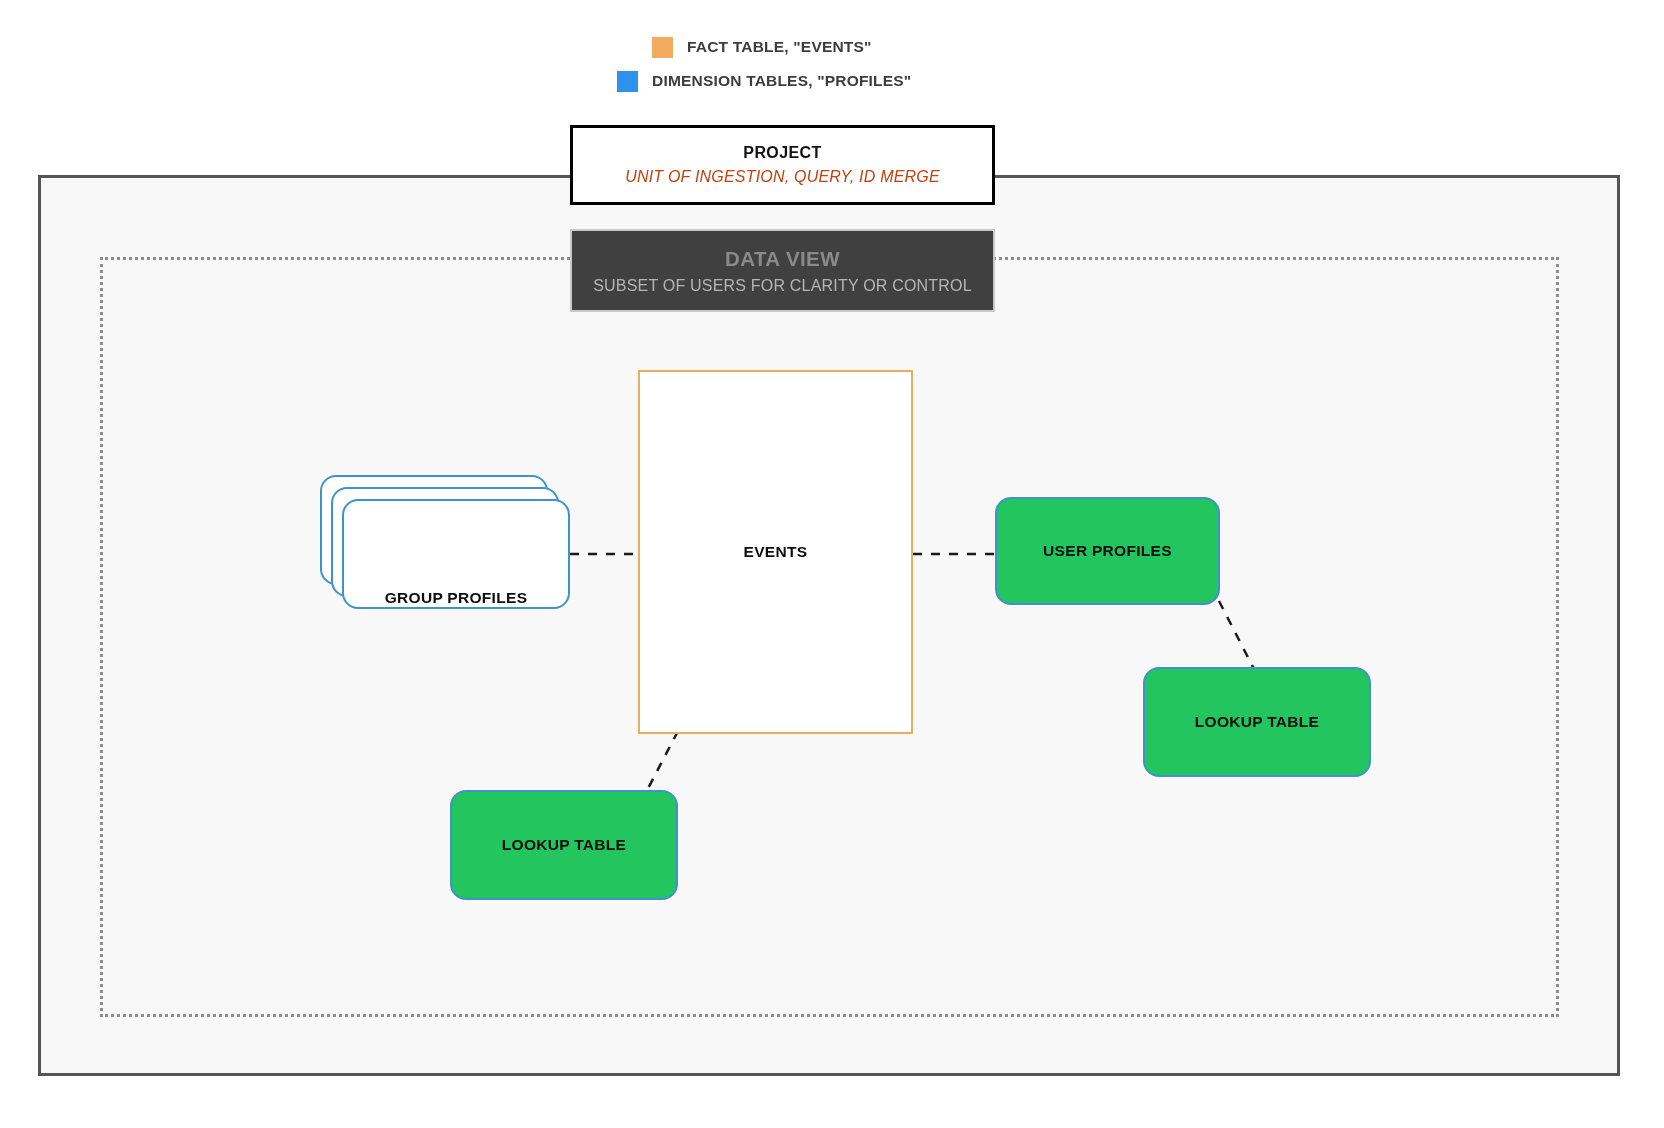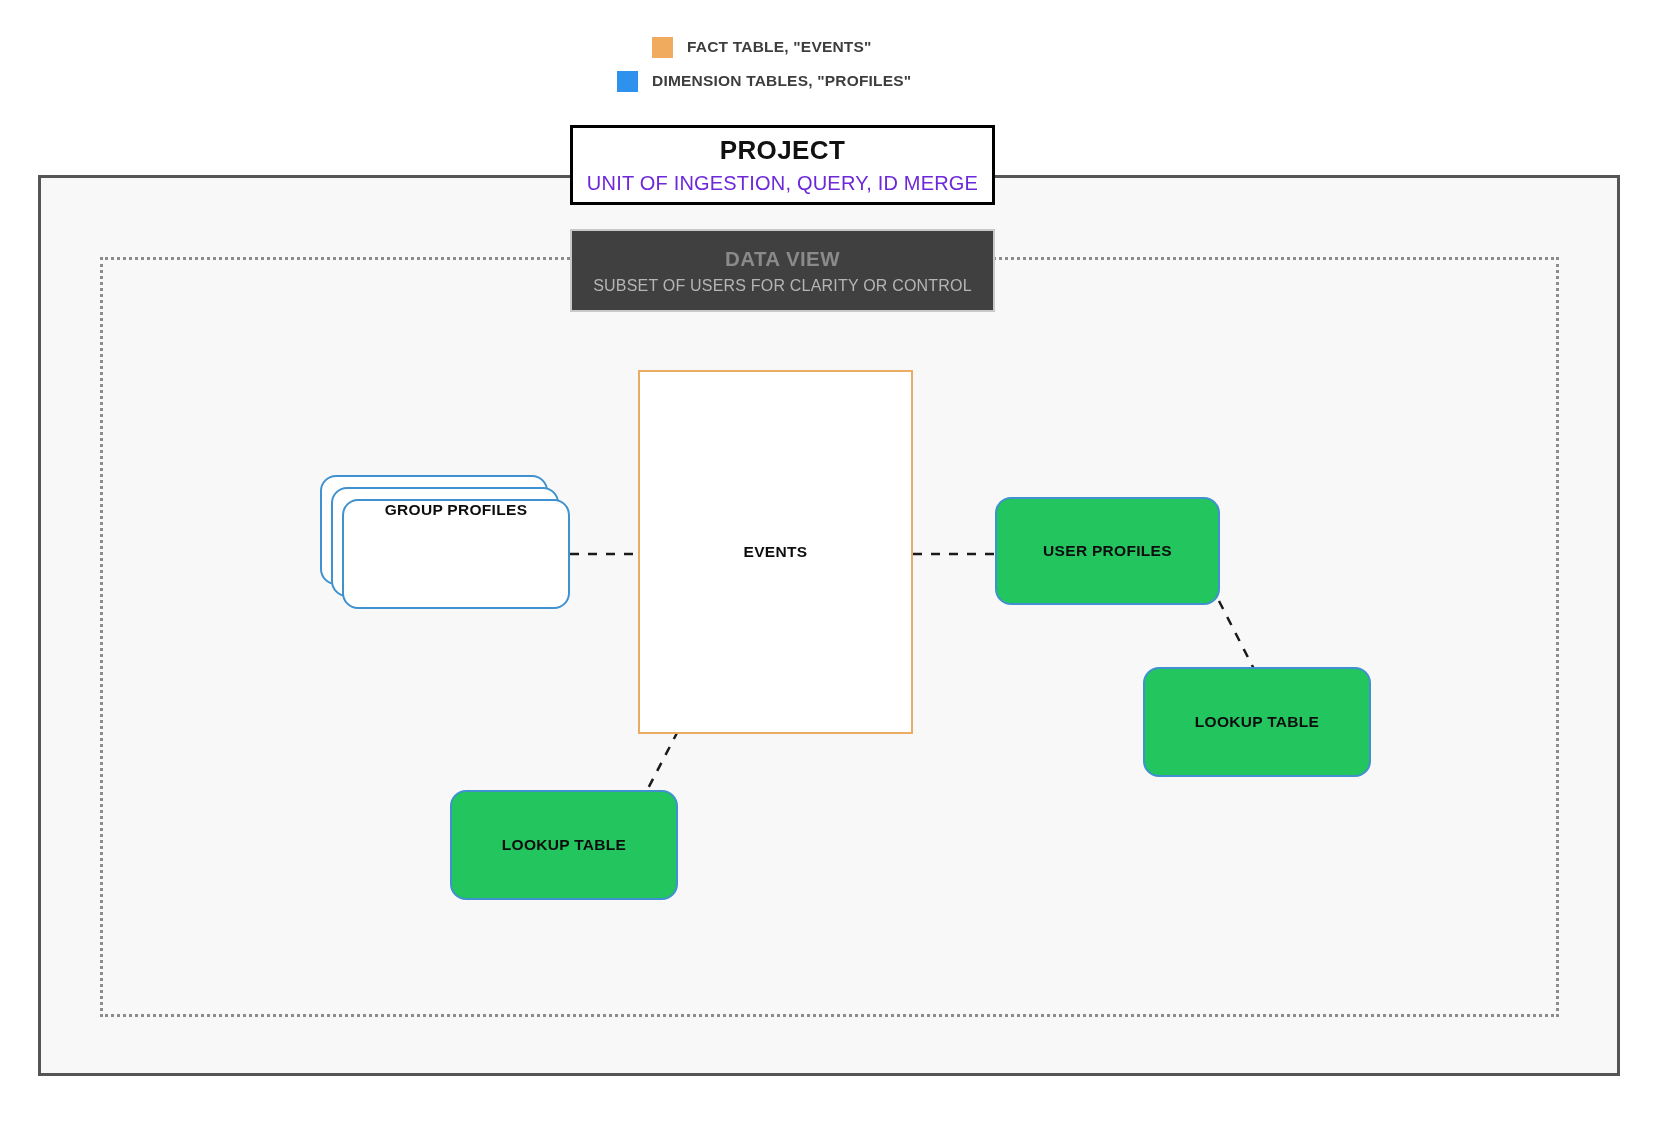--- a/index.html
+++ b/index.html
@@ -80,30 +80,31 @@
     height: 80px;
     background: #ffffff;
     border: 3px solid #000000;
     box-sizing: border-box;
     display: flex;
     flex-direction: column;
     align-items: center;
     justify-content: center;
   }
   .project-title {
-    font-size: 26px;
+    font-size: 16px;
     font-weight: bold;
     color: #111111;
     letter-spacing: 0.4px;
     margin-bottom: 6px;
   }
   .project-sub {
-    font-size: 20px;
-    color: #6d28d9;
+    font-size: 16px;
+    color: #c2410c;
     letter-spacing: 0.2px;
+    font-style: italic;
   }
 
   .dataview-card {
     position: absolute;
     left: 570px;
     top: 229px;
     width: 425px;
     height: 83px;
     background: #404040;
     border: 2px solid #c9c9c9;
@@ -174,21 +175,21 @@
     border-radius: 16px;
     box-sizing: border-box;
     width: 228px;
     height: 110px;
   }
   .stack-card.s3 { left: 0px;  top: 0px;  }
   .stack-card.s2 { left: 11px; top: 12px; }
   .stack-card.s1 {
     left: 22px; top: 24px;
     display: flex;
-    align-items: flex-start;
+    align-items: flex-end;
     justify-content: center;
   }
 
   .user-profiles {
     left: 995px;
     top: 497px;
     width: 225px;
     height: 108px;
   }
   .lookup-right {

